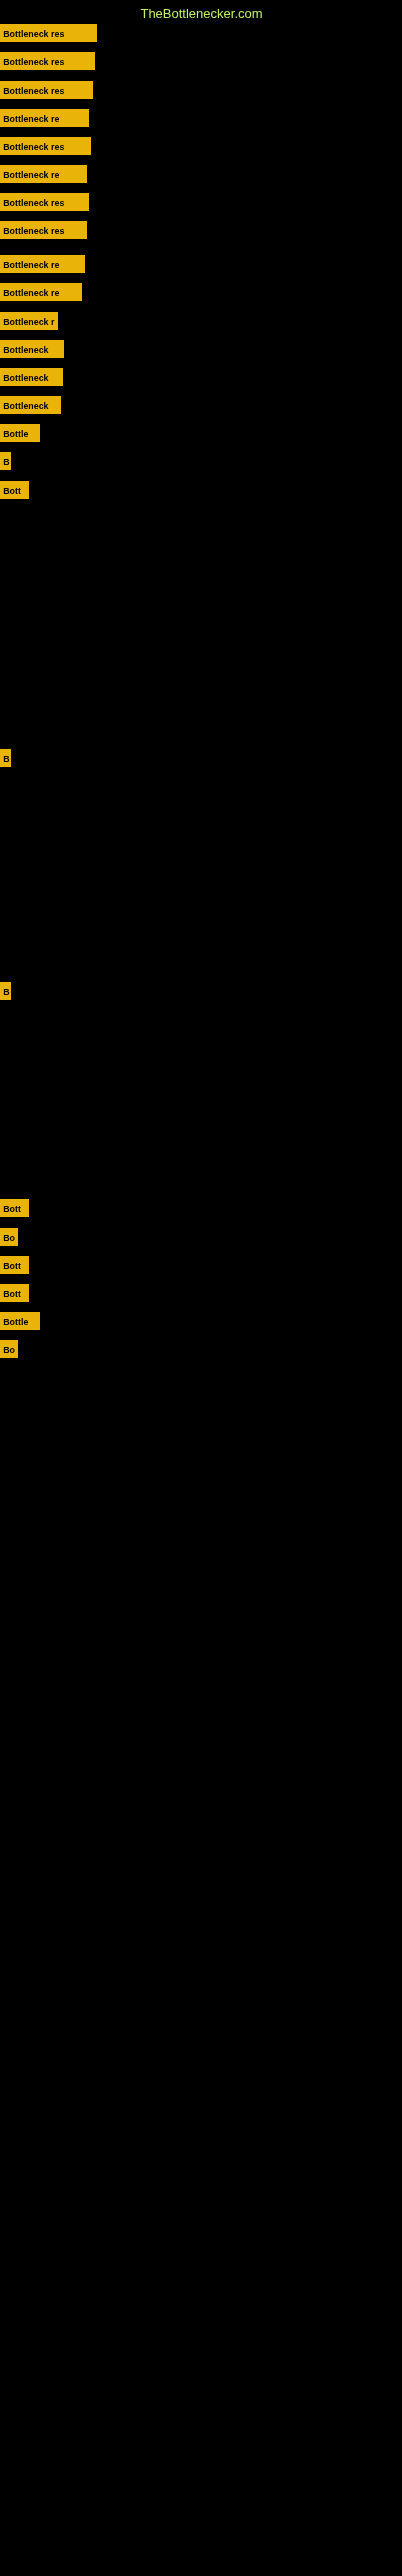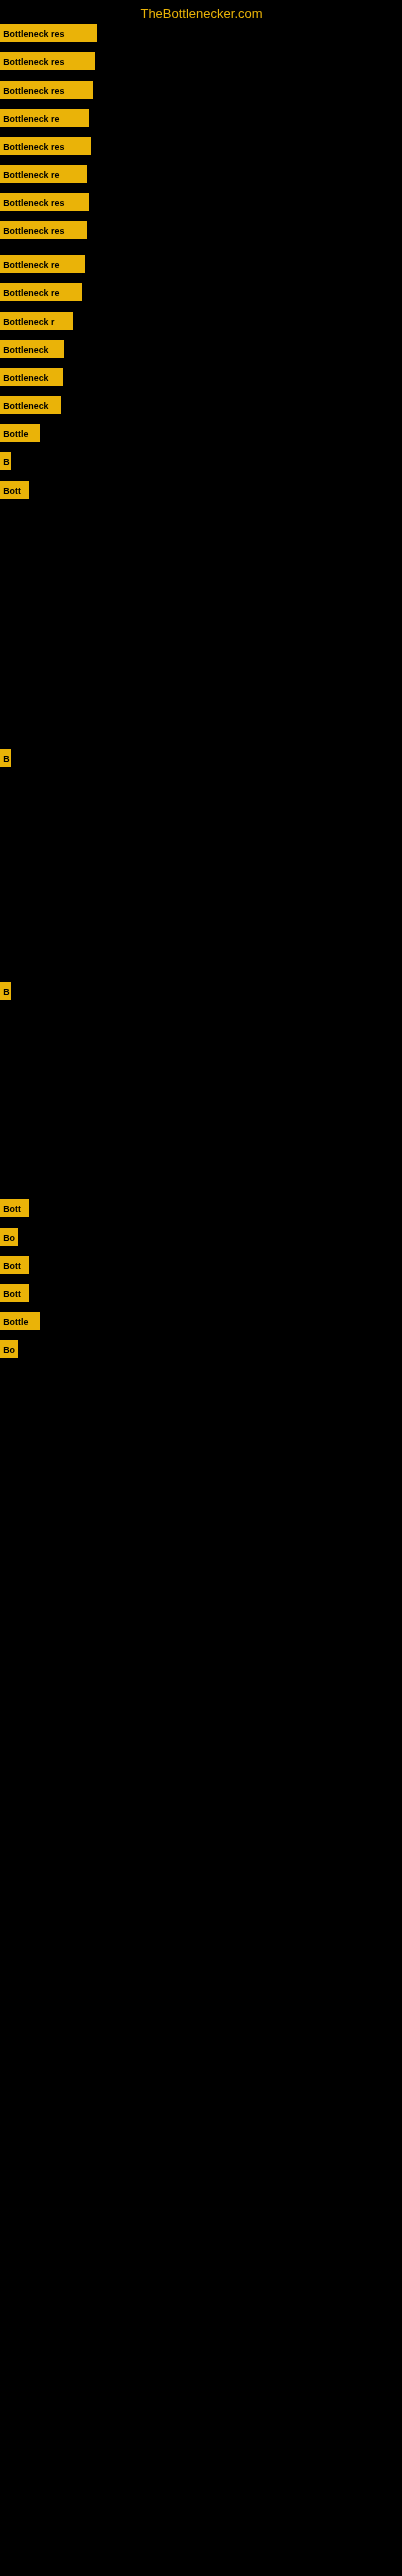--- a/index.html
+++ b/index.html
@@ -9,21 +9,21 @@
     }
     body {
       background-color: #000000;
       width: 403px;
       min-height: 2576px;
       font-family: Arial, sans-serif;
       position: relative;
     }
     .site-title {
       text-align: center;
-      color: #eab308;
+      color: #bef264;
       font-size: 13px;
       padding: 6.4px 0;
       position: absolute;
       top: 0;
       left: 0;
       right: 0;
     }
     .bottleneck-label {
       position: absolute;
       background-color: #eab308;
@@ -43,21 +43,21 @@
 <div class="bottleneck-label" style="top: 24px; left: 0px; width: 97px; height: 17.7px; line-height: 17.7px;">Bottleneck res</div>
 <div class="bottleneck-label" style="top: 52px; left: 0px; width: 95px; height: 17.7px; line-height: 17.7px;">Bottleneck res</div>
 <div class="bottleneck-label" style="top: 81px; left: 0px; width: 93px; height: 17.7px; line-height: 17.7px;">Bottleneck res</div>
 <div class="bottleneck-label" style="top: 109px; left: 0px; width: 89px; height: 17.7px; line-height: 17.7px;">Bottleneck re</div>
 <div class="bottleneck-label" style="top: 137px; left: 0px; width: 91px; height: 17.7px; line-height: 17.7px;">Bottleneck res</div>
 <div class="bottleneck-label" style="top: 165px; left: 0px; width: 87px; height: 17.7px; line-height: 17.7px;">Bottleneck re</div>
 <div class="bottleneck-label" style="top: 193px; left: 0px; width: 89px; height: 17.7px; line-height: 17.7px;">Bottleneck res</div>
 <div class="bottleneck-label" style="top: 221px; left: 0px; width: 87px; height: 17.7px; line-height: 17.7px;">Bottleneck res</div>
 <div class="bottleneck-label" style="top: 255px; left: 0px; width: 85px; height: 17.7px; line-height: 17.7px;">Bottleneck re</div>
 <div class="bottleneck-label" style="top: 283px; left: 0px; width: 82px; height: 17.7px; line-height: 17.7px;">Bottleneck re</div>
-<div class="bottleneck-label" style="top: 312px; left: 0px; width: 73px; height: 17.7px; line-height: 17.7px;">Bottleneck r</div>
+<div class="bottleneck-label" style="top: 312px; left: 0px; width: 58px; height: 17.7px; line-height: 17.7px;">Bottleneck r</div>
 <div class="bottleneck-label" style="top: 340px; left: 0px; width: 64px; height: 17.7px; line-height: 17.7px;">Bottleneck</div>
 <div class="bottleneck-label" style="top: 368px; left: 0px; width: 63px; height: 17.7px; line-height: 17.7px;">Bottleneck</div>
 <div class="bottleneck-label" style="top: 396px; left: 0px; width: 61px; height: 17.7px; line-height: 17.7px;">Bottleneck</div>
 <div class="bottleneck-label" style="top: 424px; left: 0px; width: 40px; height: 17.7px; line-height: 17.7px;">Bottle</div>
 <div class="bottleneck-label" style="top: 452px; left: 0px; width: 11.3px; height: 17.7px; line-height: 17.7px;">B</div>
 <div class="bottleneck-label" style="top: 481px; left: 0px; width: 29px; height: 17.7px; line-height: 17.7px;">Bott</div>
 <div class="bottleneck-label" style="top: 749px; left: 0px; width: 11.3px; height: 17.7px; line-height: 17.7px;">B</div>
 <div class="bottleneck-label" style="top: 982px; left: 0px; width: 11.3px; height: 17.7px; line-height: 17.7px;">B</div>
 <div class="bottleneck-label" style="top: 1199px; left: 0px; width: 29px; height: 17.7px; line-height: 17.7px;">Bott</div>
 <div class="bottleneck-label" style="top: 1228px; left: 0px; width: 17.7px; height: 17.7px; line-height: 17.7px;">Bo</div>

